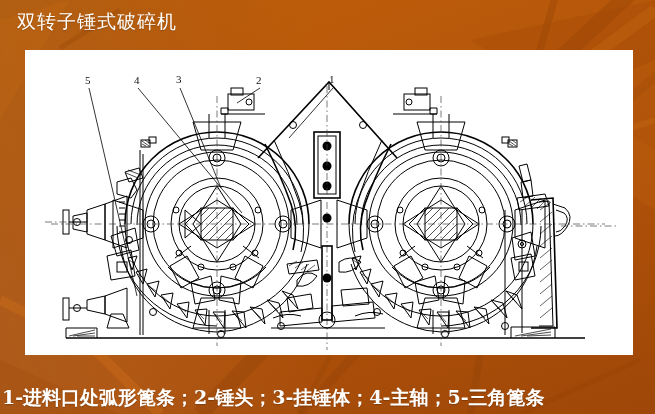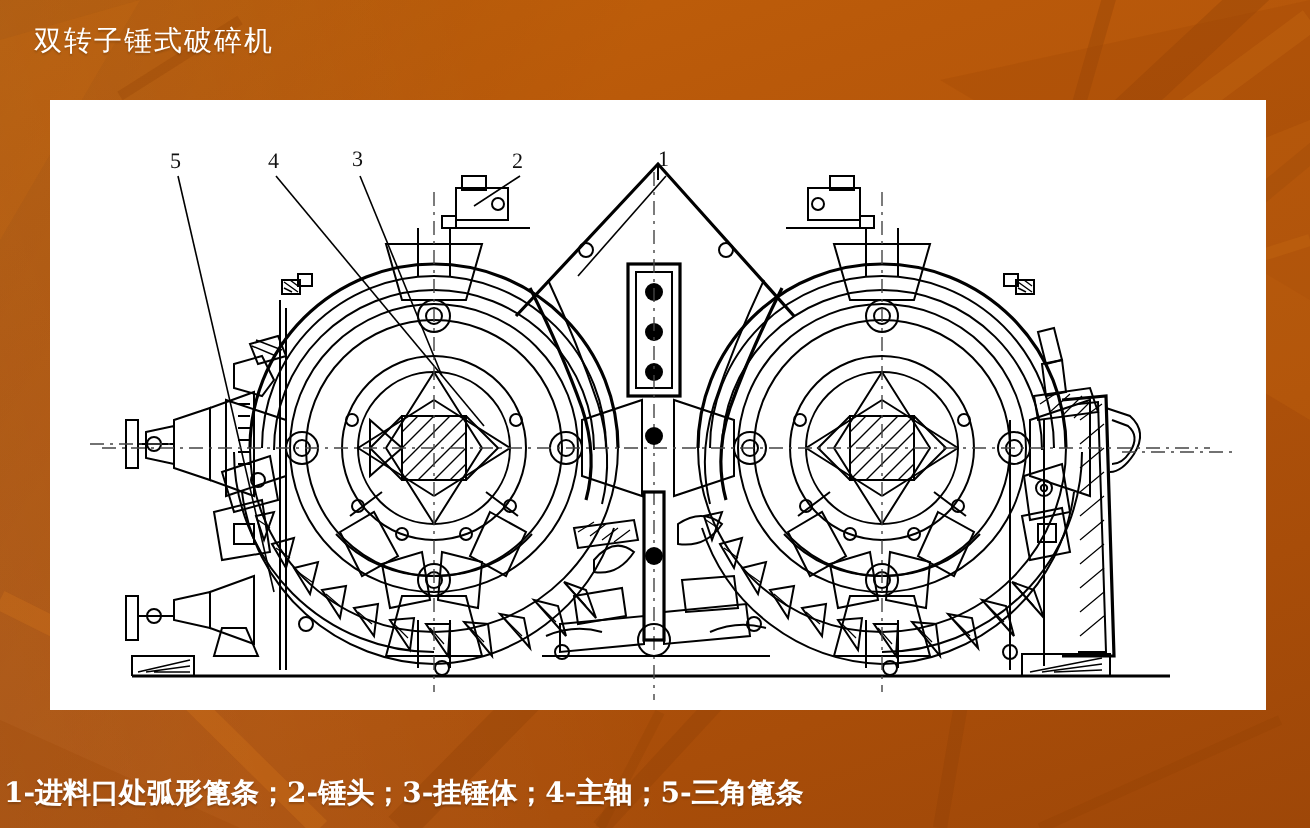--- a/index.html
+++ b/index.html
@@ -15,37 +15,37 @@
       linear-gradient(75deg, rgba(255,255,255,0.07) 0%, rgba(255,255,255,0) 45%),
       linear-gradient(160deg,#c2620a 0%, #b9590a 28%, #b0530b 55%, #a84d09 78%, #9e4708 100%);
   }
   
   .veins{position:absolute;inset:0;pointer-events:none;}
   .veins svg{display:block;width:655px;height:414px;}
 
   #title{
     position:absolute;left:17px;top:8px;
     color:#ffffff;
-    font-size:14px;line-height:27px;
+    font-size:19px;line-height:27px;
     font-family:"DejaVu Serif","Liberation Serif",serif;
     letter-spacing:1px;
     white-space:nowrap;
     text-shadow:0 1px 1px rgba(0,0,0,0.18);
   }
   #panel{
     position:absolute;left:25px;top:50px;width:608px;height:305px;
     background:#ffffff;
   }
   #panel svg{display:block;}
   #caption{
     position:absolute;left:2px;top:386px;width:651px;
     color:#ffffff;
     font-family:"DejaVu Serif","Liberation Serif",serif;
     font-weight:bold;
-    font-size:14px;line-height:23px;
+    font-size:19px;line-height:23px;
     white-space:nowrap;
     text-shadow:0 1px 1px rgba(0,0,0,0.22);
   }
   .ln{fill:none;stroke:#000;stroke-width:1;}
   .ln2{fill:none;stroke:#000;stroke-width:1.6;}
   .thin{fill:none;stroke:#000;stroke-width:0.7;}
   .dash{fill:none;stroke:#444;stroke-width:0.7;stroke-dasharray:7 3 1.5 3;}
   .fillk{fill:#000;stroke:none;}
   .lead{fill:none;stroke:#000;stroke-width:0.8;}
   .num{font-family:"Liberation Serif",serif;font-size:11px;fill:#111;}

